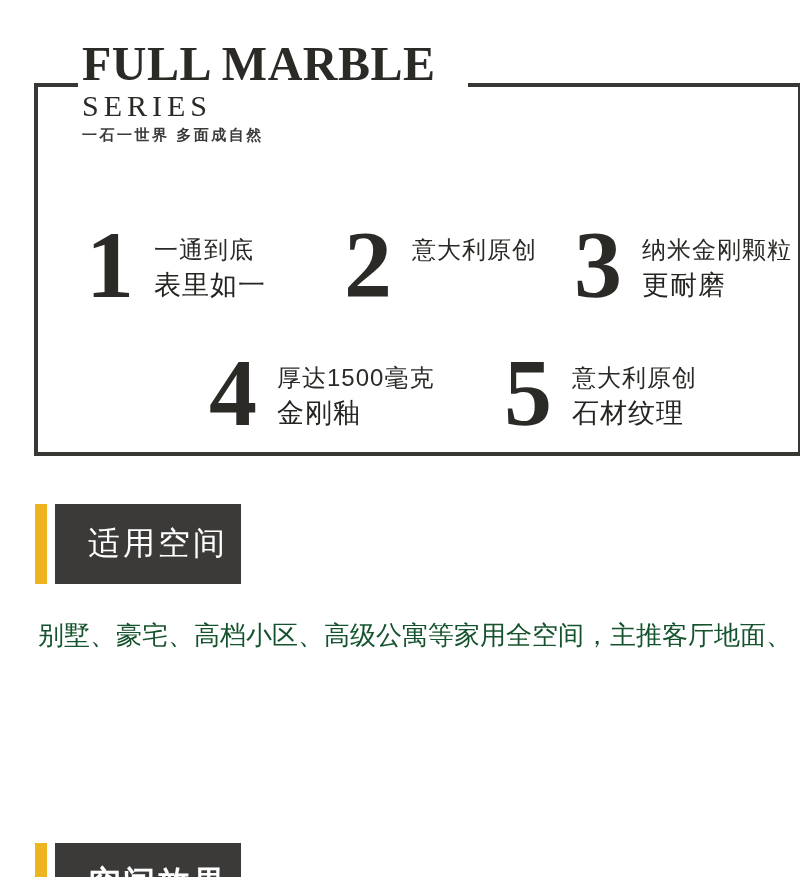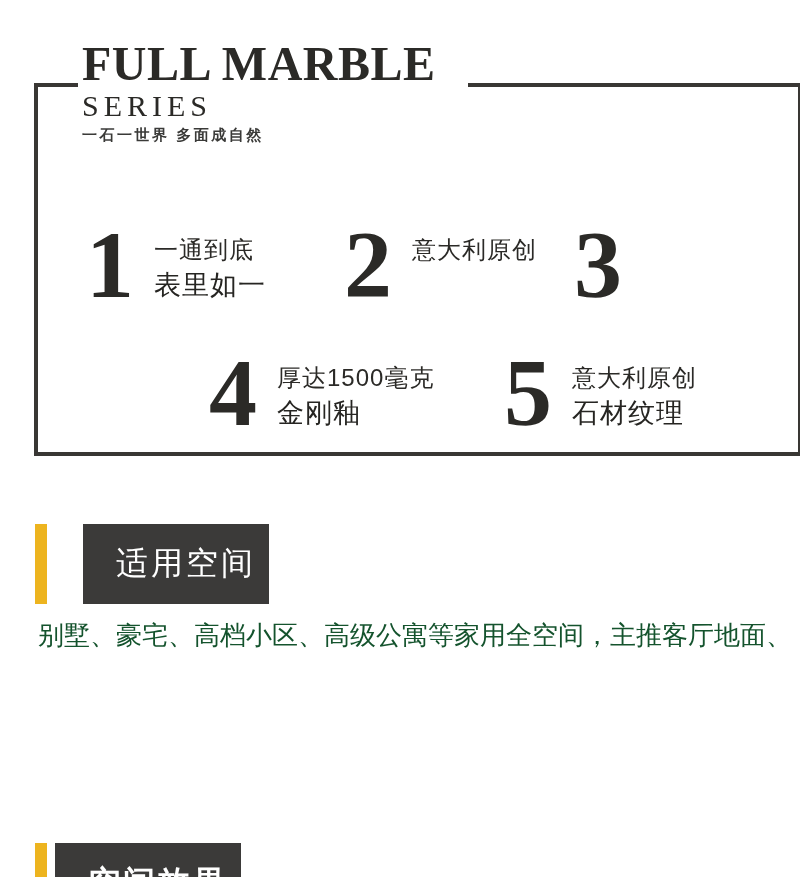--- a/index.html
+++ b/index.html
@@ -37,21 +37,21 @@
   .f3 { left:528px; top:132px; }
   .f4 { left:163px; top:260px; }
   .f5 { left:458px; top:260px; }
 
   
   .section-label { position:absolute; left:15px; display:flex; height:80px; }
   .label-bar { width:12px; height:80px; background:#edb41f; }
   .label-box { width:186px; height:80px; background:#3b3a39; color:#ffffff;
                display:flex; align-items:center; padding-left:33px;
                font-size:32px; letter-spacing:3px; white-space:nowrap; }
-  .label-usage  { top:504px;gap:28px; }
+  .label-usage  { top:484px; }
   .label-effect { top:823px;font-weight:bold; }
 
   
   .paragraph { position:absolute; left:18px; top:596px; width:774px;
                font-size:26px; line-height:39px; color:#14532d; }
   .paragraph .pline { white-space:nowrap; }
 </style>
 </head>
 <body>
 
@@ -75,20 +75,24 @@
 
     <div class="feature f2">
       <span class="num">2</span>
       <span class="ft">
         <div class="l1">意大利原创</div>
       </span>
     </div>
 
     <div class="feature f3">
       <span class="num">3</span>
+      <span class="ft">
+        <div class="l1">纳米金刚颗粒</div>
+        <div class="l2">更耐磨</div>
+      </span>
     </div>
 
     <div class="feature f4">
       <span class="num">4</span>
       <span class="ft">
         <div class="l1">厚达1500毫克</div>
         <div class="l2">金刚釉</div>
       </span>
     </div>
 

